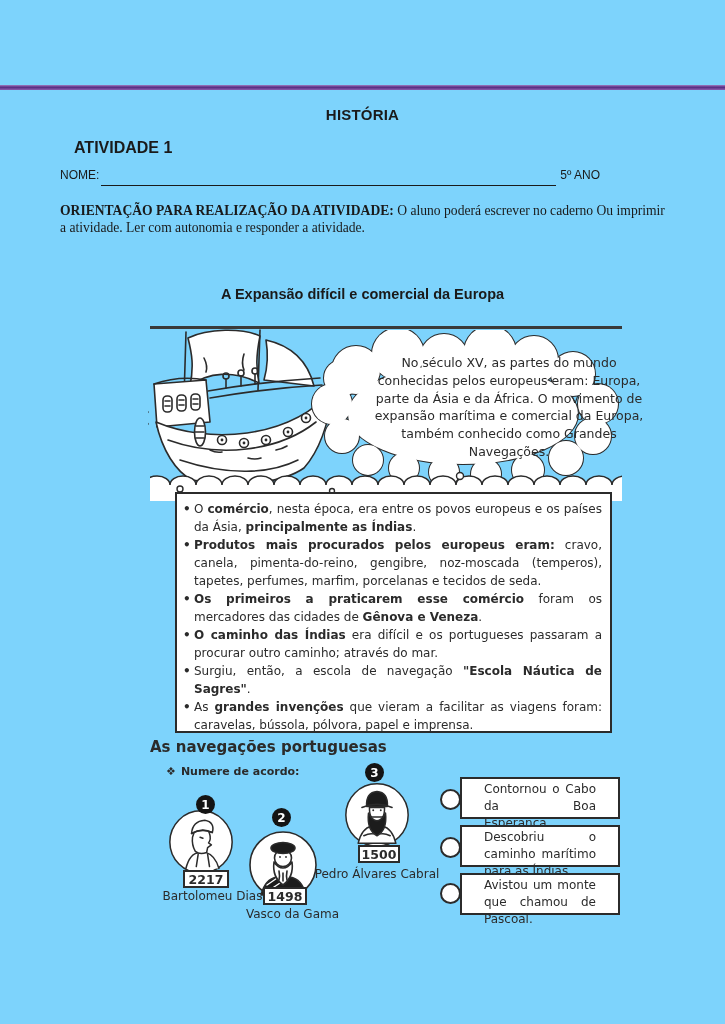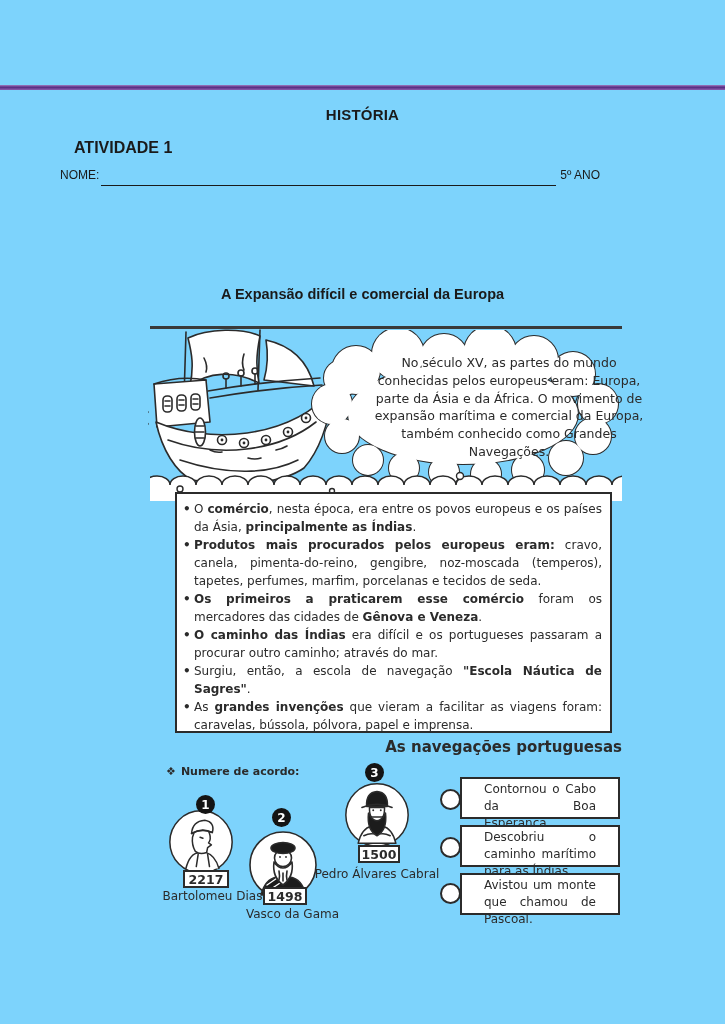--- a/index.html
+++ b/index.html
@@ -50,21 +50,21 @@
   .waves-wrap { position:absolute; left:0; top:138px; width:472px; height:38px; }
   .infobox {
     position:absolute; left:25px; top:167px; width:437px; height:241px;
     border:2.5px solid #2b2b2b; background:#fff; padding:6px 8px 4px 6px;
   }
   .bullet { display:flex; font-size:12px; line-height:1.5; text-align:justify; }
   .bullet .mark { width:11px; flex:0 0 11px; font-weight:bold; }
   .bullet .seg { flex:1; }
   .b { font-weight:bold; }
   .nav-title {
-    position:absolute; left:0; top:413px; width:472px; text-align:right;
+    position:absolute; left:0; top:413px; width:472px; text-align:left;
     font-size:15px; font-weight:bold;
   }
   .instruction {
     position:absolute; left:16px; top:440px; font-size:11px; font-weight:bold;
   }
   .instruction .diamond { margin-right:5px; }
   .explorer { position:absolute; }
   .explorer .badge {
     position:absolute; width:19px; height:19px; border-radius:50%;
     background:#141414; color:#fff; font-size:12px; font-weight:bold;
@@ -99,20 +99,23 @@
 
   <div class="subject-title">HISTÓRIA</div>
   <div class="activity-title">ATIVIDADE 1</div>
 
   <div class="nome-row">
     <span>NOME:</span>
     <span class="nome-line"></span>
     <span class="grade">5º ANO</span>
   </div>
 
+  <div class="orientation">
+    <b>ORIENTAÇÃO PARA REALIZAÇÃO DA ATIVIDADE:</b><span> O aluno poderá escrever no caderno Ou imprimir a atividade. Ler com autonomia e responder a atividade.</span>
+  </div>
 
   <div class="lesson-title">A Expansão difícil e comercial da Europa</div>
 
   <div class="illus">
     <div class="illus-topline"></div>
 
     <div class="ship-wrap">
       <svg width="206" height="170" viewBox="0 0 206 170" fill="none" stroke="#2b2b2b" stroke-width="1.6" stroke-linecap="round" stroke-linejoin="round">
         <line x1="38" y1="4" x2="36" y2="70"></line>
         <line x1="112" y1="2" x2="110" y2="62"></line>

